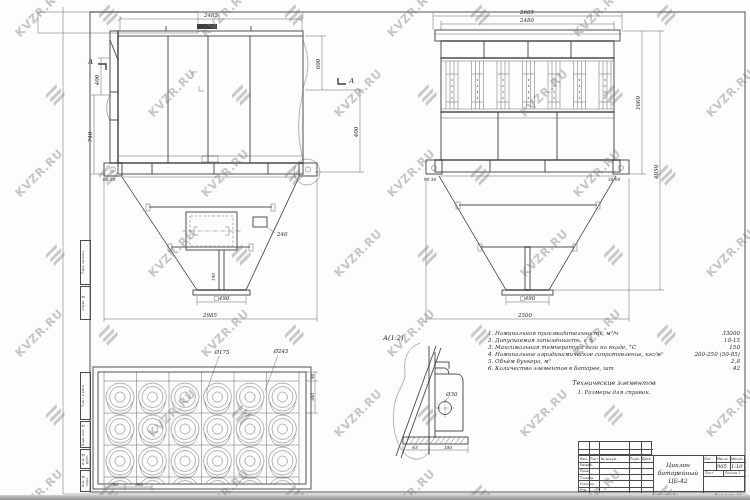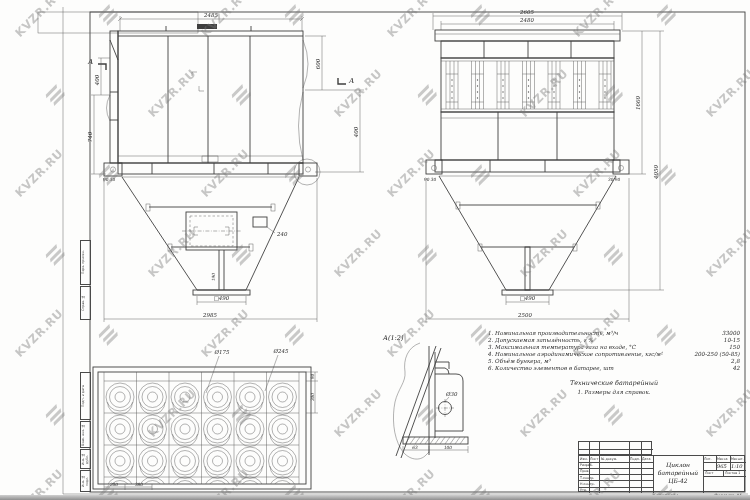--- a/index.html
+++ b/index.html
@@ -497,21 +497,21 @@
       <span>200-250 (50-85)</span>
     </div>
     <div class="tc-row">
       <span>5. Объём бункера, м³</span>
       <span>2,8</span>
     </div>
     <div class="tc-row">
       <span>6. Количество элементов в батарее, шт</span>
       <span>42</span>
     </div>
-    <div class="tr-title">Технические батарейный</div>
+    <div class="tr-title">Технические элементов</div>
     <div class="tr-item">1. Размеры для справок.</div>
   </div>
 
   <div class="tb">
     <div class="box" style="left:0;top:0;width:74px;height:14px;">
       <div class="vln" style="left:10px;top:0;height:14px;"></div>
       <div class="vln" style="left:20px;top:0;height:14px;"></div>
       <div class="vln" style="left:50px;top:0;height:14px;"></div>
       <div class="vln" style="left:62px;top:0;height:14px;"></div>
       <div class="hln" style="left:0;top:7px;width:74px;"></div>

